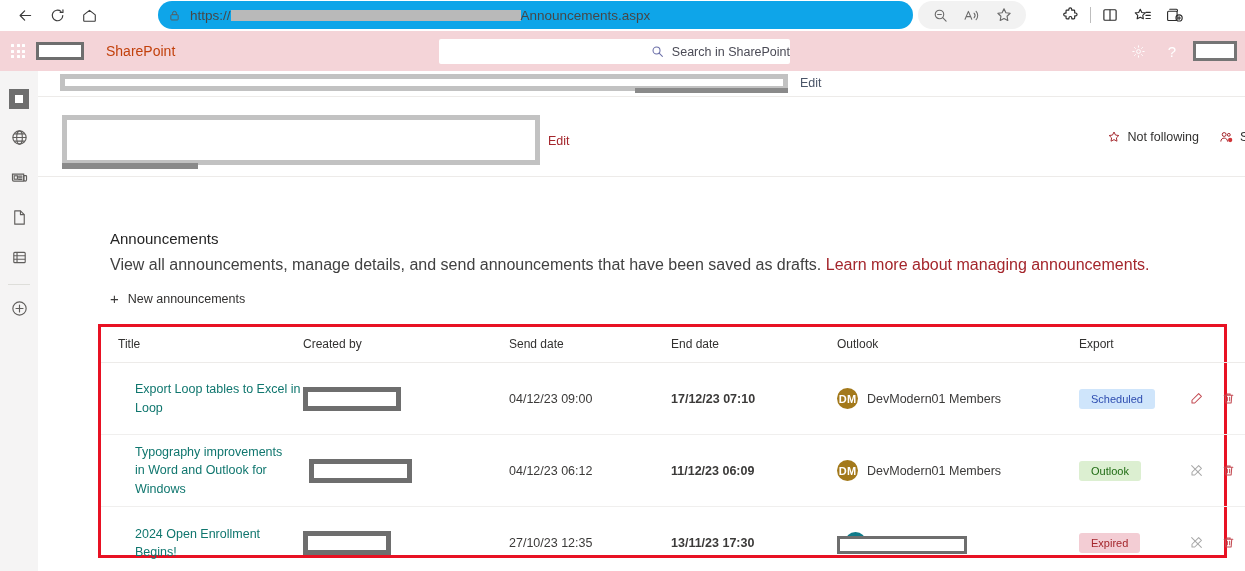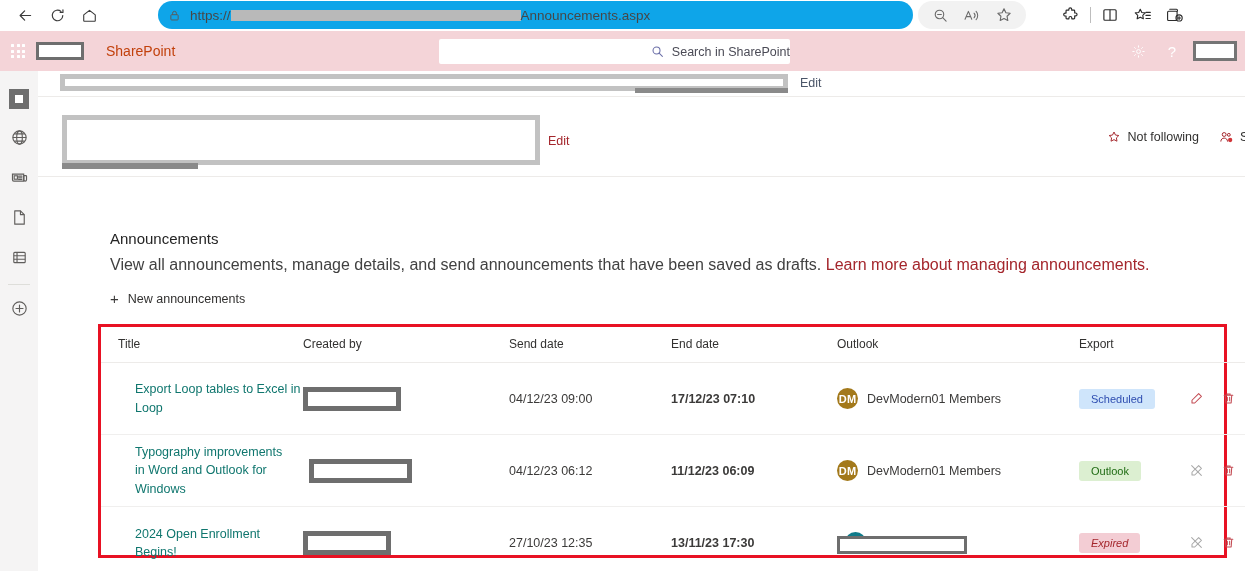--- a/index.html
+++ b/index.html
@@ -230,21 +230,21 @@
     position: absolute; left: 0; top: 8px; z-index: 1;
     width: 130px; height: 18px;
     background: #ffffff; border: 3px solid #6e6e6e;
   }
   .badge {
     display: inline-block; font-size: 11px;
     padding: 4px 12px; border-radius: 3px; white-space: nowrap;
   }
   .badge.scheduled { background: #cfe5fb; color: #2e4db0; }
   .badge.active    { background: #dcefd1; color: #1f6b13; }
-  .badge.expired   { background: #f3cdd4; color: #a4262c; font-style: italic; }
+  .badge.expired   { background: #f3cdd4; color: #a4262c; }
   .actions { display: flex; align-items: center; gap: 17px; }
   .act-icon { display: flex; color: #c34a52; }
   .act-icon.disabled { color: #a8a8a8; }
 </style>
 </head>
 <body>
 
 <div class="browser-bar">
   <div class="nav-btns">
     <div class="nav-btn">

